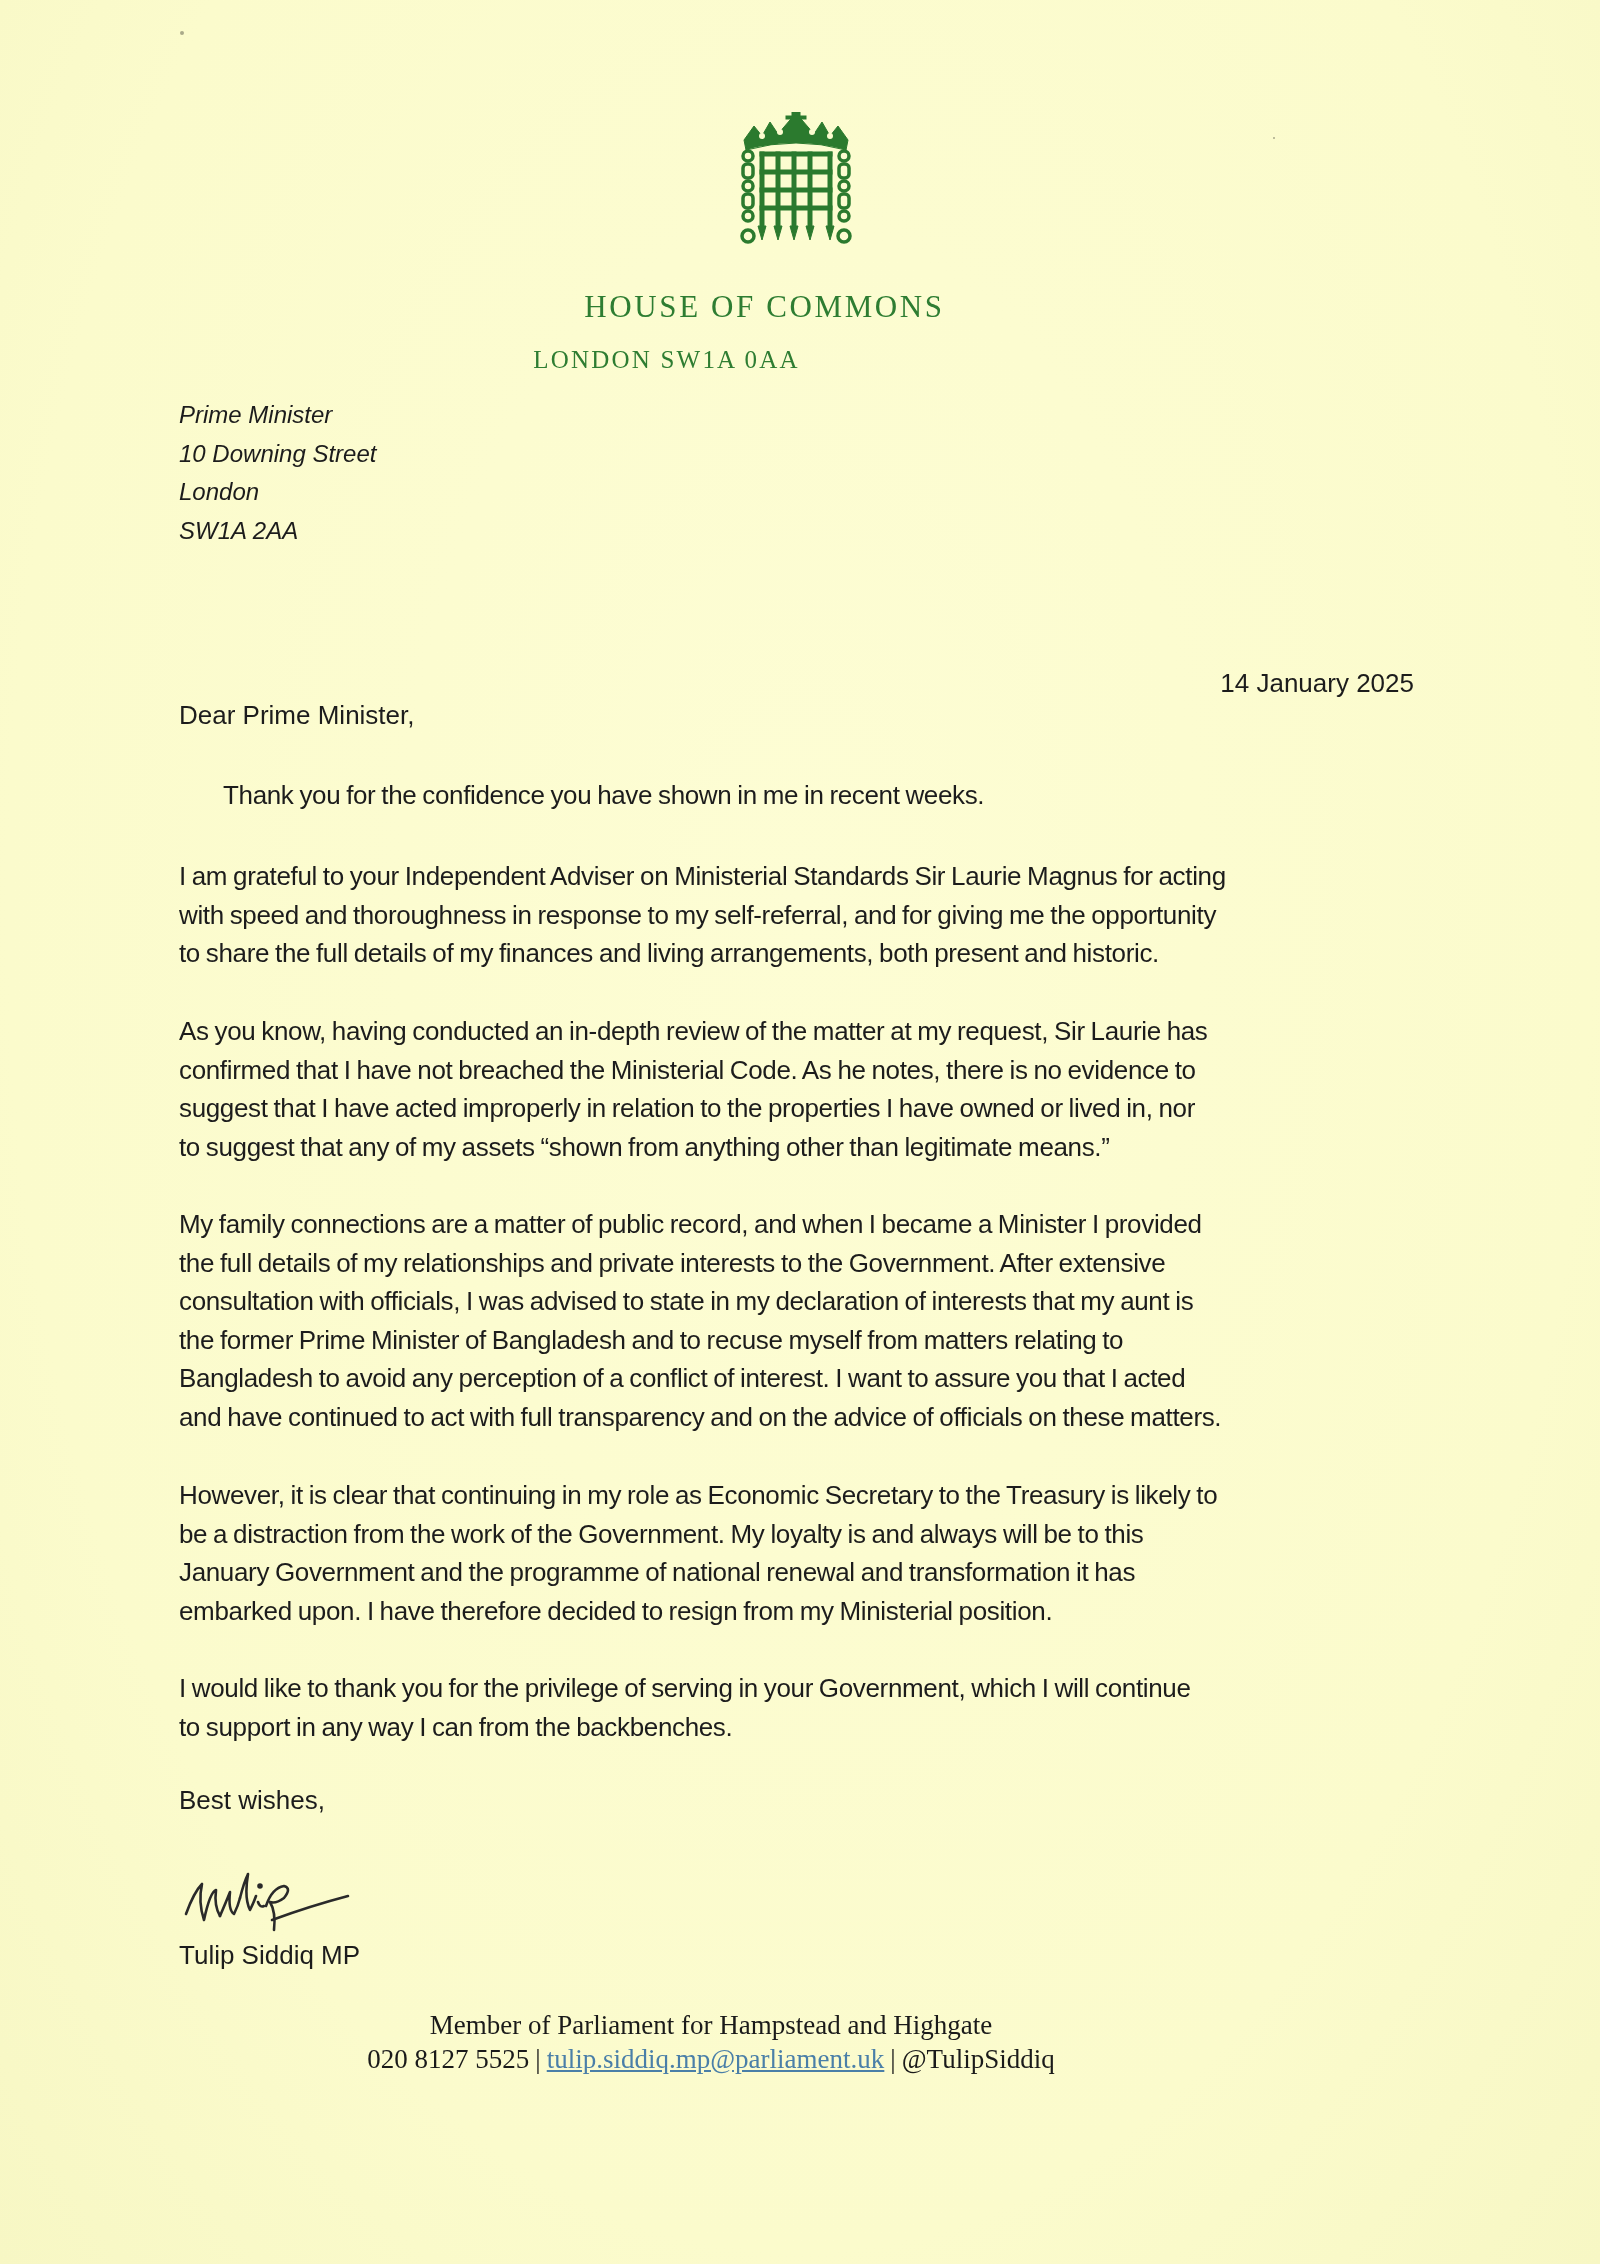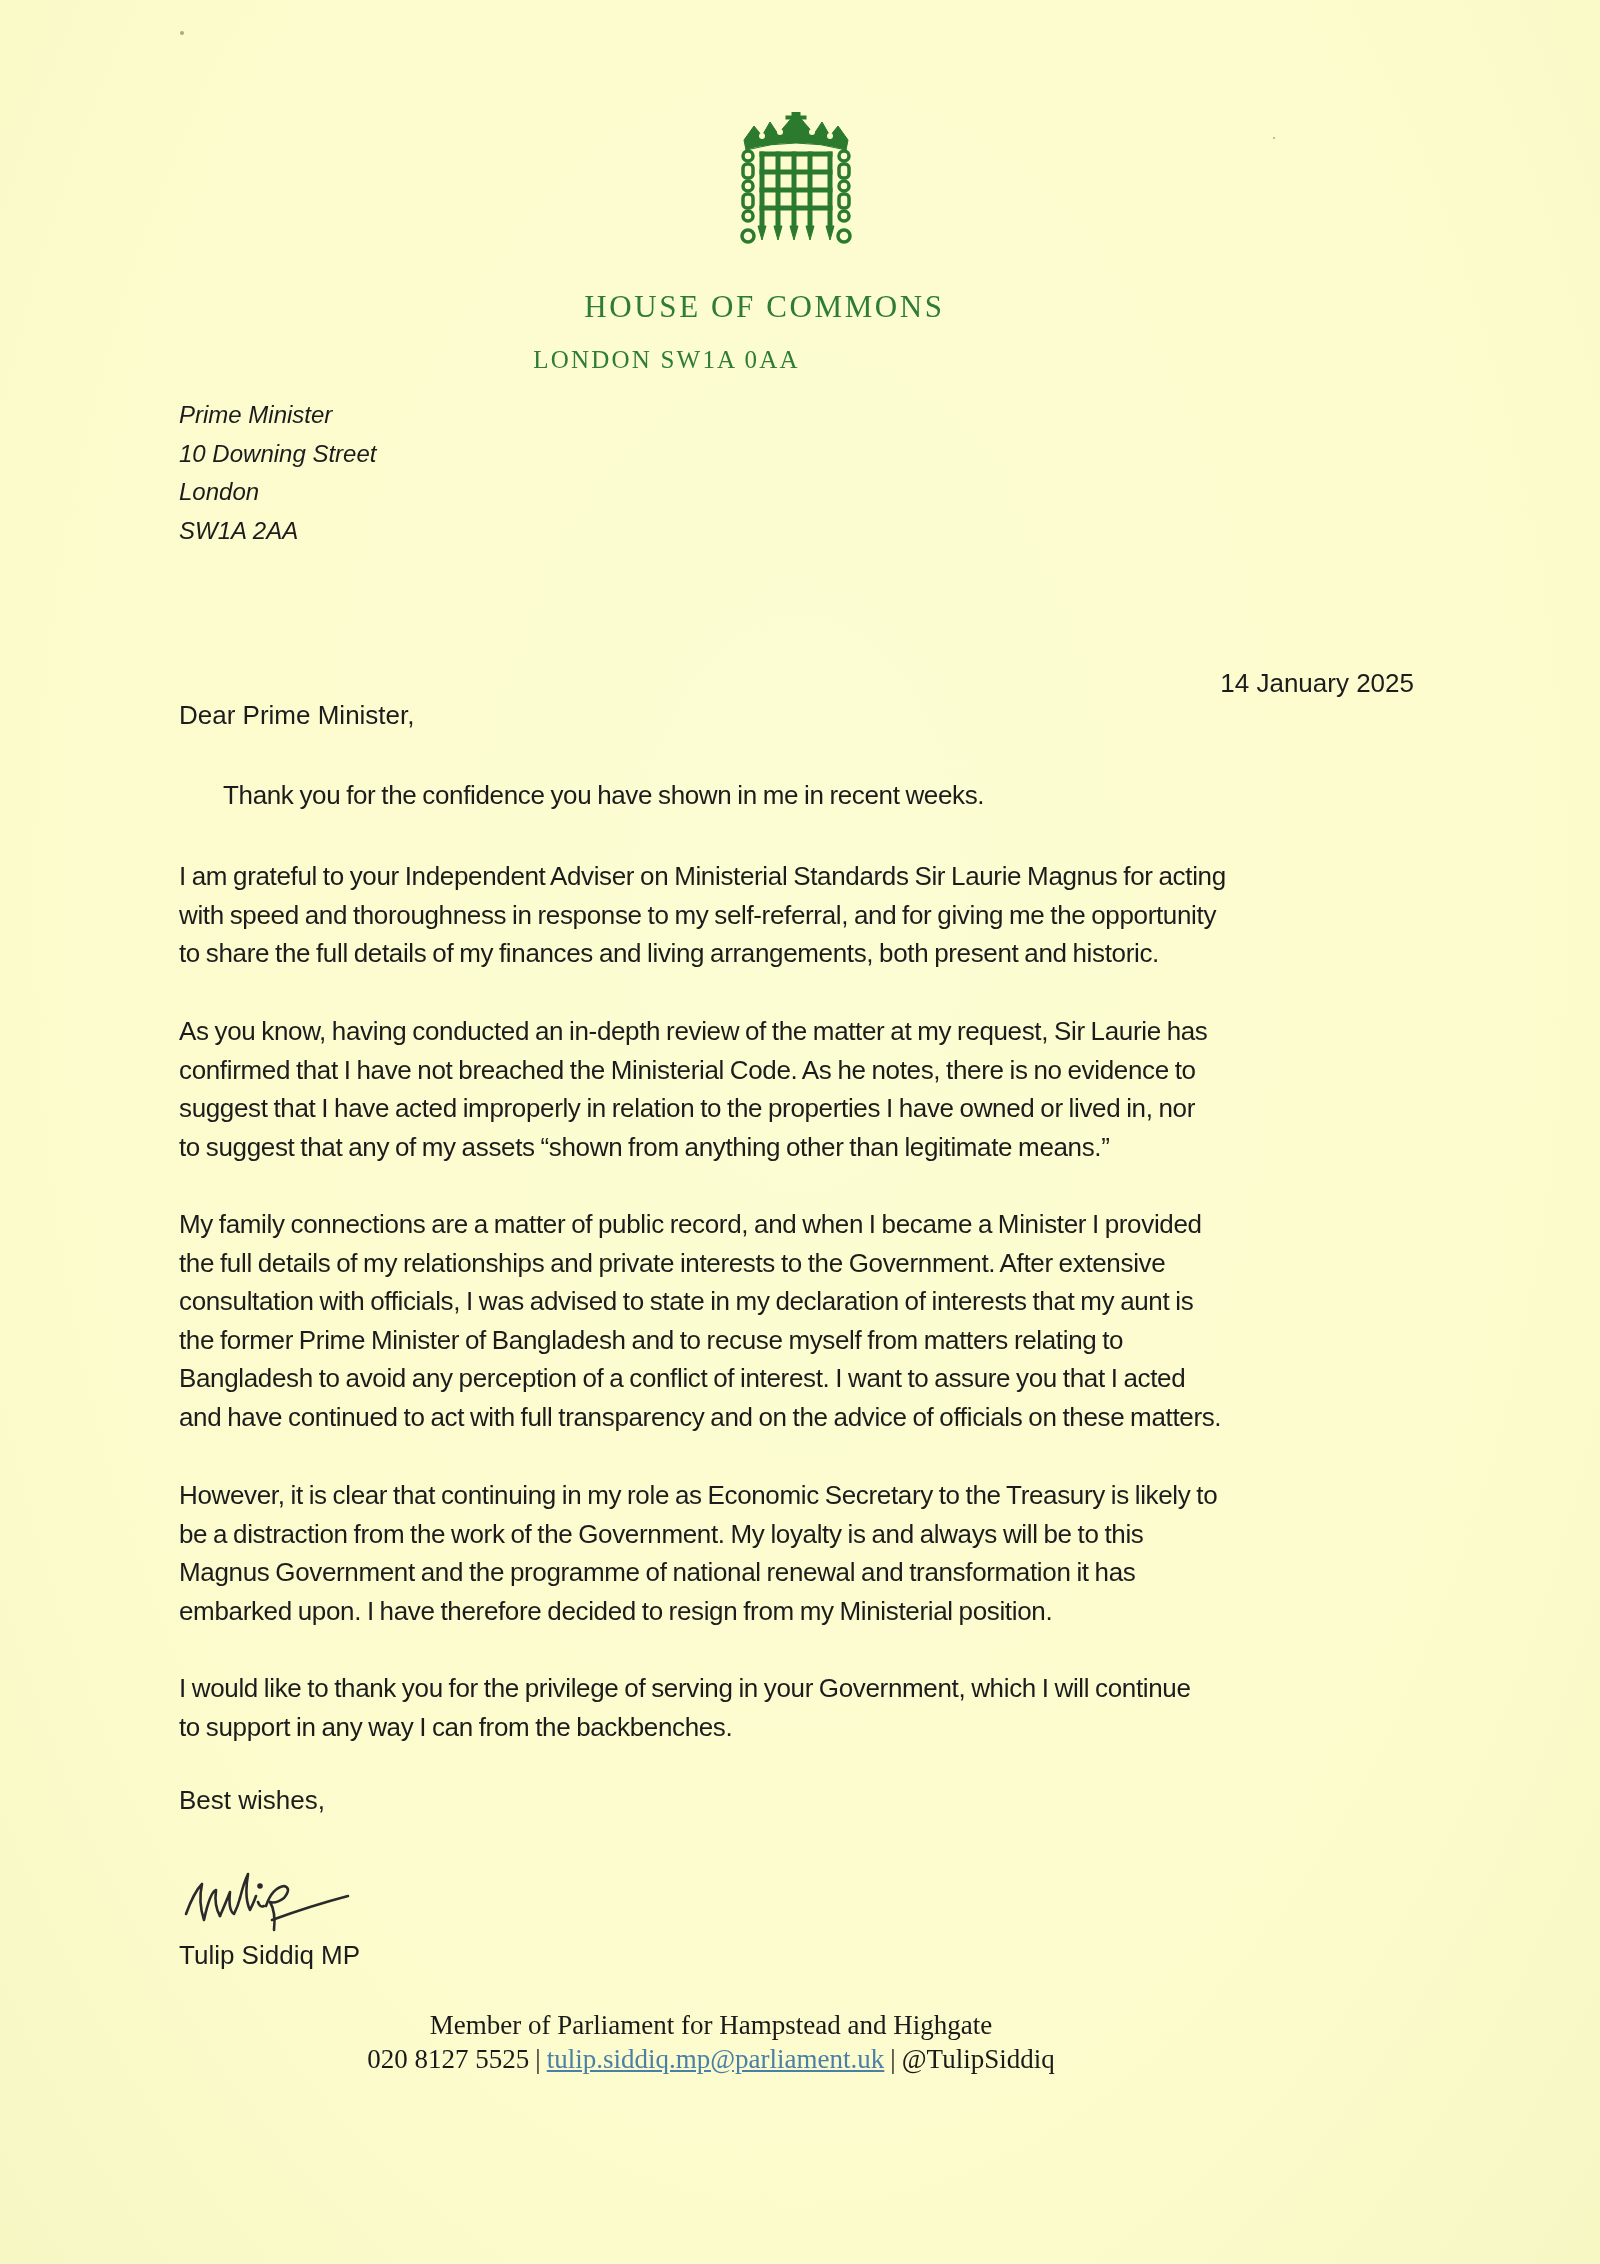--- a/index.html
+++ b/index.html
@@ -220,21 +220,21 @@
     <span class="ln">the full details of my relationships and private interests to the Government. After extensive</span>
     <span class="ln">consultation with officials, I was advised to state in my declaration of interests that my aunt is</span>
     <span class="ln">the former Prime Minister of Bangladesh and to recuse myself from matters relating to</span>
     <span class="ln">Bangladesh to avoid any perception of a conflict of interest. I want to assure you that I acted</span>
     <span class="ln">and have continued to act with full transparency and on the advice of officials on these matters.</span>
   </div>
 
   <div class="body-text p5">
     <span class="ln">However, it is clear that continuing in my role as Economic Secretary to the Treasury is likely to</span>
     <span class="ln">be a distraction from the work of the Government. My loyalty is and always will be to this</span>
-    <span class="ln">Magnus Government and the programme of national renewal and transformation it has</span>
+    <span class="ln">January Government and the programme of national renewal and transformation it has</span>
     <span class="ln">embarked upon. I have therefore decided to resign from my Ministerial position.</span>
   </div>
 
   <div class="body-text p6">
     <span class="ln">I would like to thank you for the privilege of serving in your Government, which I will continue</span>
     <span class="ln">to support in any way I can from the backbenches.</span>
   </div>
 
   <div class="closing">Best wishes,</div>
 

